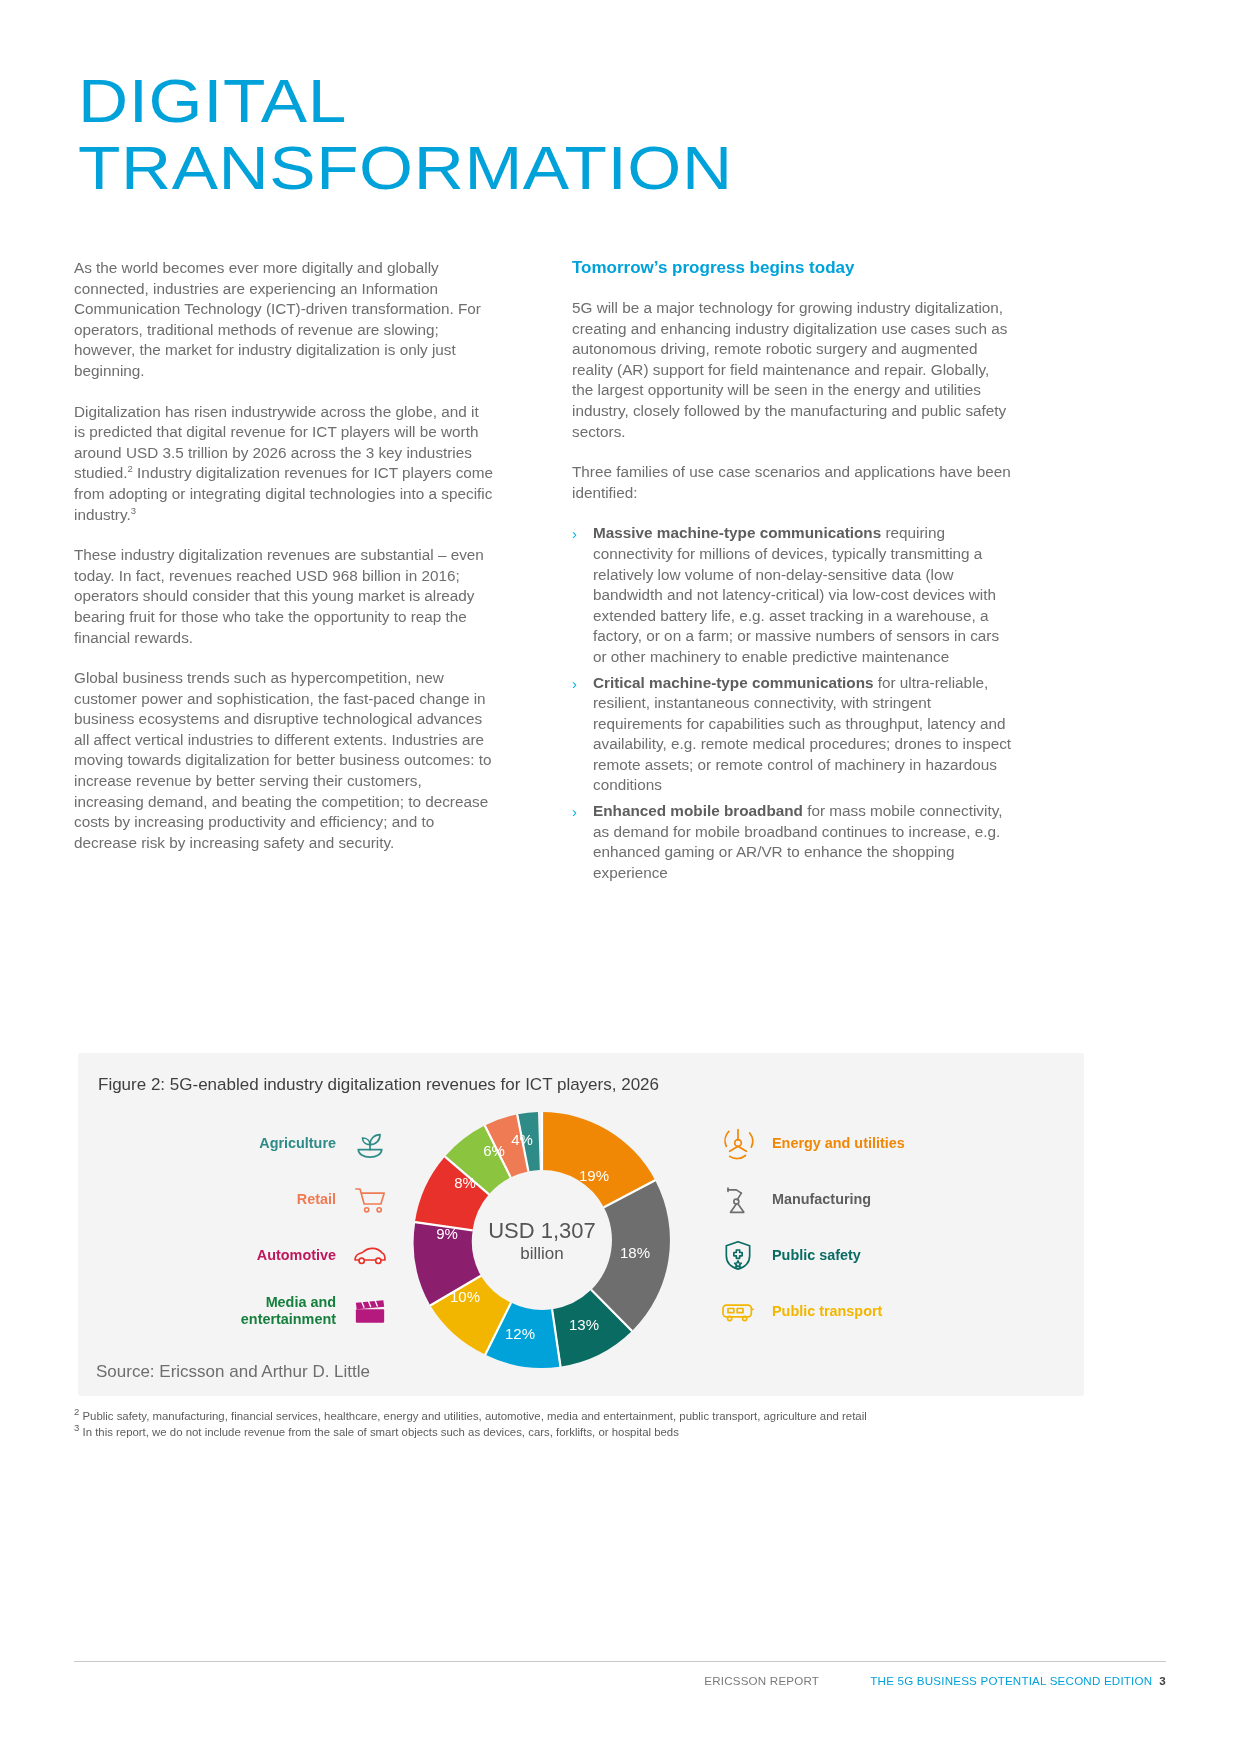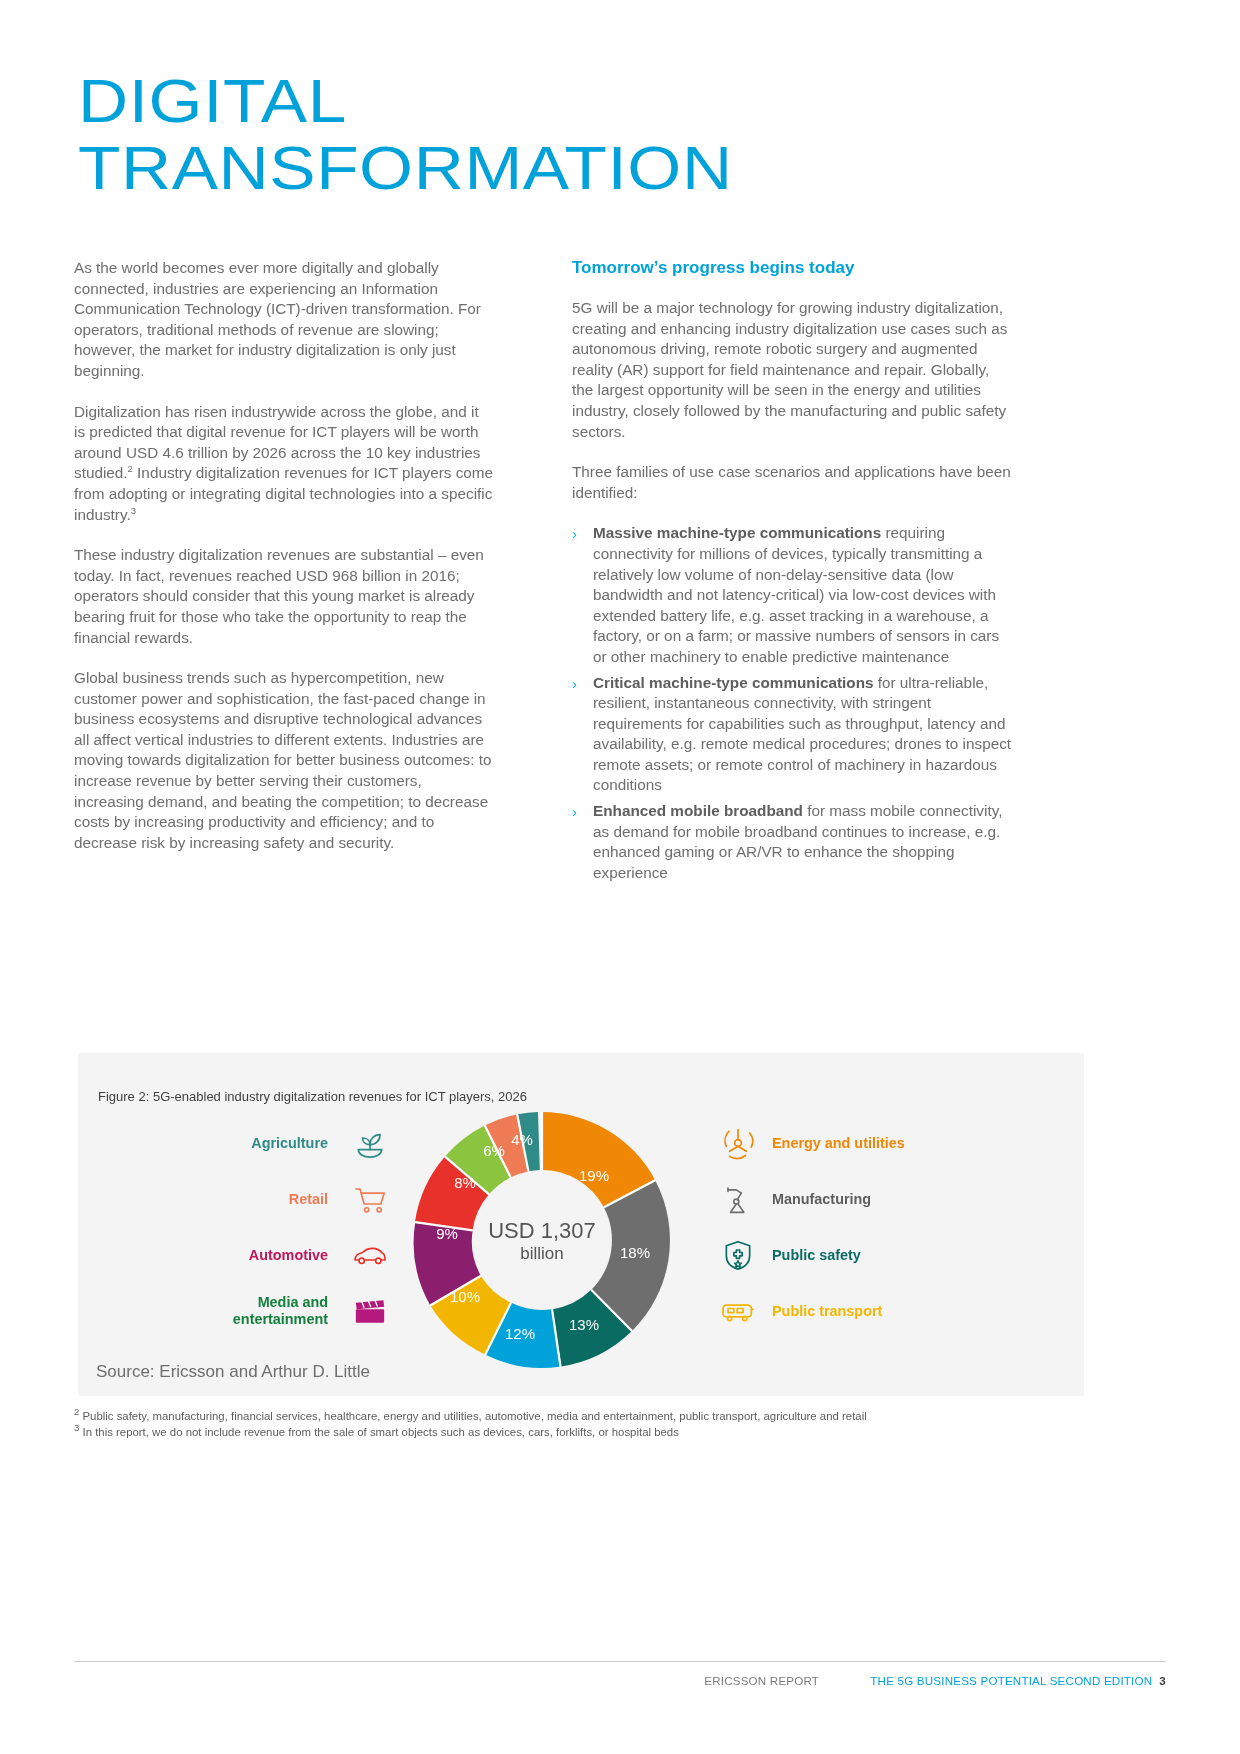--- a/index.html
+++ b/index.html
@@ -68,22 +68,22 @@
   ul.bullets li b { color:#5e5e5e; font-weight:bold; }
 
   
   .figure {
     position:absolute; left:78px; top:1053px;
     width:1006px; height:343px;
     background:#f4f4f4;
     border-radius:3px;
   }
   .fig-caption {
-    position:absolute; left:20px; top:36px;
-    font-size:13px; color:#3f3f3f;
+    position:absolute; left:20px; top:22px;
+    font-size:17px; color:#3f3f3f;
   }
   .fig-source {
     position:absolute; left:18px; bottom:14px;
     font-size:17px; color:#6e6e6e;
   }
 
   
   .donut-wrap { position:absolute; left:318px; top:55px; width:292px; height:265px; }
   .donut-center {
     position:absolute; left:50%; top:50%;
@@ -92,21 +92,21 @@
   }
   .donut-center .big { font-size:22px; color:#555; line-height:25px; }
   .donut-center .small { font-size:17px; color:#555; line-height:21px; }
 
   
   .legend { position:absolute; }
   .legend-left { left:22px; top:62px; width:290px; }
   .legend-right { left:640px; top:62px; width:340px; }
 
   .lrow { display:flex; align-items:center; height:56px; }
-  .legend-left .lrow { justify-content:flex-end;gap:8px; }
+  .legend-left .lrow { justify-content:flex-end; }
   .lrow .lbl { font-size:14.4px; font-weight:bold; line-height:17px; }
   .legend-left .lbl { text-align:right; margin-right:14px; }
   .legend-right .lbl { text-align:left; margin-left:14px; }
   .ico { width:40px; height:40px; flex:0 0 40px; display:block; }
 
   
   .footnotes {
     position:absolute; left:74px; top:1408px; width:1000px;
     font-size:11.4px; line-height:16px; color:#5c5c5c;
   }
@@ -138,21 +138,21 @@
   <div class="title-block">
     <div class="title-line l1">DIGITAL</div>
     <div class="title-line l2">TRANSFORMATION</div>
   </div>
 
   <div class="cols">
 
     <div class="col-left">
       <p class="body">As the world becomes ever more digitally and globally connected, industries are experiencing an Information Communication Technology (ICT)-driven transformation. For operators, traditional methods of revenue are slowing; however, the market for industry digitalization is only just beginning.</p>
       <p class="body">
-        <span>Digitalization has risen industrywide across the globe, and it is predicted that digital revenue for ICT players will be worth around USD 4.6 trillion by 2026 across the 10 key industries studied.</span><sup>2</sup><span> Industry digitalization revenues for ICT players come from adopting or integrating digital technologies into a specific industry.</span><sup>3</sup>
+        <span>Digitalization has risen industrywide across the globe, and it is predicted that digital revenue for ICT players will be worth around USD 3.5 trillion by 2026 across the 3 key industries studied.</span><sup>2</sup><span> Industry digitalization revenues for ICT players come from adopting or integrating digital technologies into a specific industry.</span><sup>3</sup>
       </p>
       <p class="body">These industry digitalization revenues are substantial – even today. In fact, revenues reached USD 968 billion in 2016; operators should consider that this young market is already bearing fruit for those who take the opportunity to reap the financial rewards.</p>
       <p class="body">Global business trends such as hypercompetition, new customer power and sophistication, the fast-paced change in business ecosystems and disruptive technological advances all affect vertical industries to different extents. Industries are moving towards digitalization for better business outcomes: to increase revenue by better serving their customers, increasing demand, and beating the competition; to decrease costs by increasing productivity and efficiency; and to decrease risk by increasing safety and security.</p>
     </div>
 
     <div class="col-right">
       <h2 class="sub">Tomorrow’s progress begins today</h2>
       <p class="body">5G will be a major technology for growing industry digitalization, creating and enhancing industry digitalization use cases such as autonomous driving, remote robotic surgery and augmented reality (AR) support for field maintenance and repair. Globally, the largest opportunity will be seen in the energy and utilities industry, closely followed by the manufacturing and public safety sectors.</p>
       <p class="body">Three families of use case scenarios and applications have been identified:</p>
 

